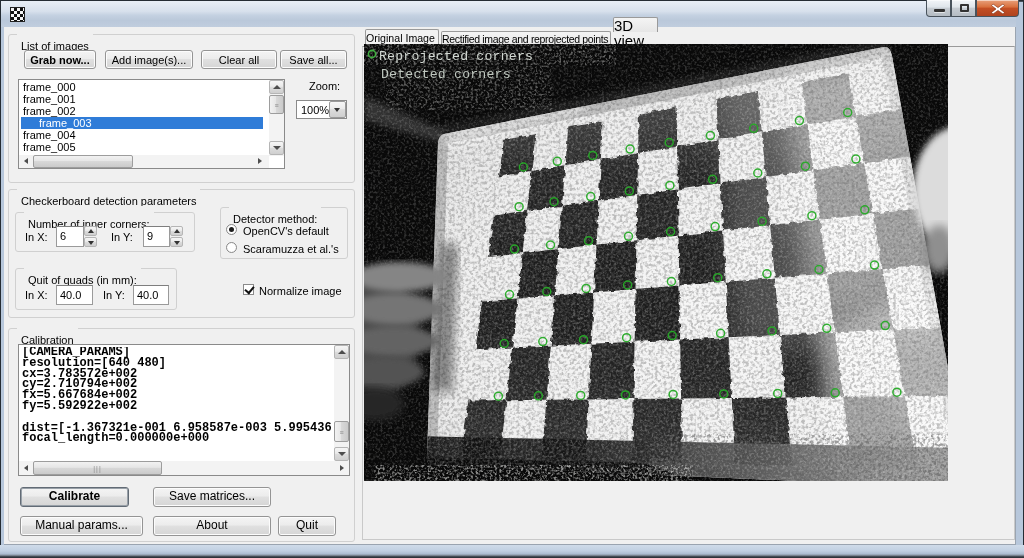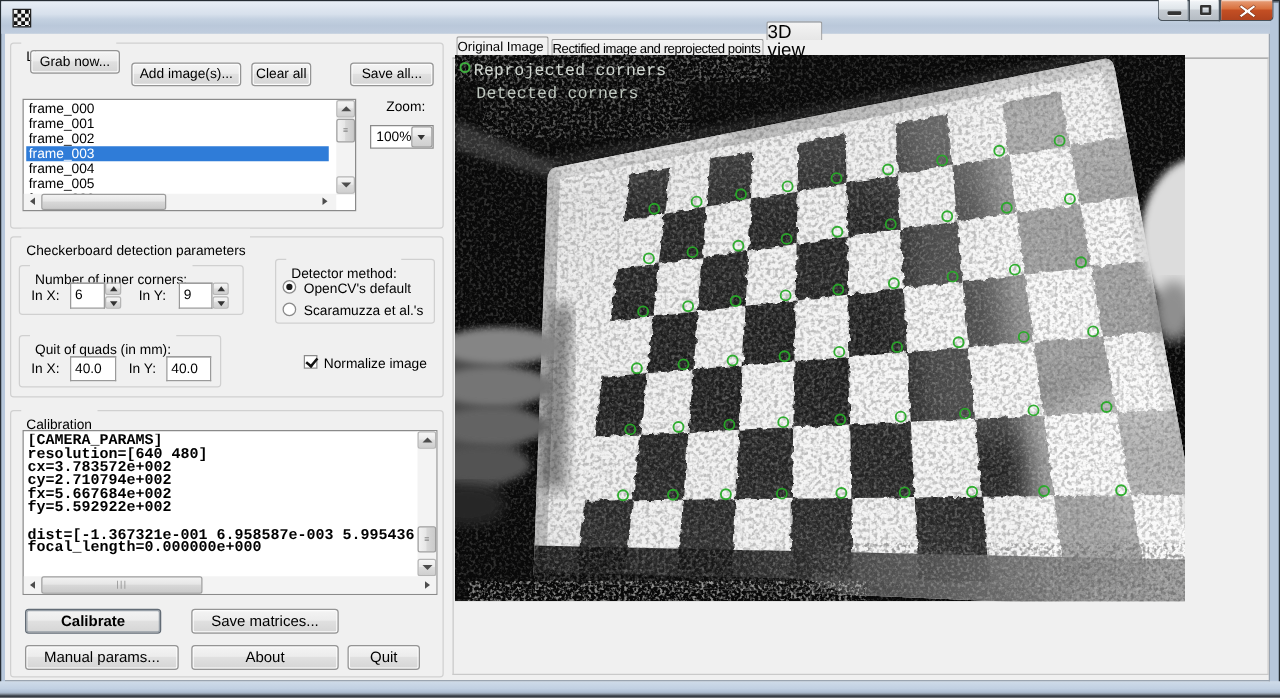--- a/index.html
+++ b/index.html
@@ -53,35 +53,35 @@
     <svg width="14" height="12" viewBox="0 0 14 12">
       <path d="M2 1 L7 4.6 L12 1 L13.5 2.6 L9 6 L13.5 9.4 L12 11 L7 7.4 L2 11 L0.5 9.4 L5 6 L0.5 2.6 Z" fill="#fff" stroke="#7c2d12" stroke-width="0.6"></path>
     </svg>
   </div>
 <div id="framebot"></div>
 <div id="client"></div>
 
 <div class="grp" style="left:8px;top:34px;width:347px;height:149px">
     <b>List of images</b>
   </div>
-<div class="btn" style="left:24px;top:40px;width:72px;height:19px;font-weight:normal">
+<div class="btn" style="left:24px;top:50px;width:72px;height:19px;font-weight:bold">
     <span>Grab now...</span>
   </div>
 <div class="btn" style="left:105px;top:50px;width:88px;height:19px">
     <span>Add image(s)...</span>
   </div>
-<div class="btn" style="left:201px;top:50px;width:48px;height:19px">
+<div class="btn" style="left:201px;top:50px;width:76px;height:19px">
     <span>Clear all</span>
   </div>
 <div class="btn" style="left:280px;top:50px;width:67px;height:19px">
     <span>Save all...</span>
   </div>
 
 <div class="abs" style="left:18px;top:79px;width:267px;height:90px;border:1px solid #8a8a8a;background:#fff"></div>
-<div class="abs" style="left:23px;top:81px;width:240px;line-height:12px">frame_000<br>frame_001<br>frame_002<br><span style="display:block;background:#2f7cd8;color:#fff;margin-left:-2px;padding-left:2px">frame_003</span>frame_004<br>frame_005</div>
+<div class="abs" style="left:23px;top:81px;width:240px;line-height:12px">frame_000<br>frame_001<br>frame_002<br><span style="display:block;background:#2f7cd8;color:#fff;margin-left:-2px;padding-left:18px">frame_003</span>frame_004<br>frame_005</div>
 <div class="abs" style="left:23px;top:153px;width:60px;height:3px;overflow:hidden">frame_006</div>
 
 <div class="abs" style="left:269px;top:80px;width:15px;height:76px;background:#f3f3f3"></div>
 <div class="sbtn" style="left:269px;top:80px;width:15px;height:14px"></div>
 <div class="tri" style="left:273px;top:85px;border-left:4px solid transparent;border-right:4px solid transparent;border-bottom:4px solid #4d4d4d"></div>
 <div class="thumb" style="left:269px;top:95px;width:15px;height:19px">
     <div class="grip">≡</div>
   </div>
 <div class="sbtn" style="left:269px;top:141px;width:15px;height:14px"></div>
 <div class="tri" style="left:273px;top:146px;border-left:4px solid transparent;border-right:4px solid transparent;border-top:4px solid #4d4d4d"></div>

